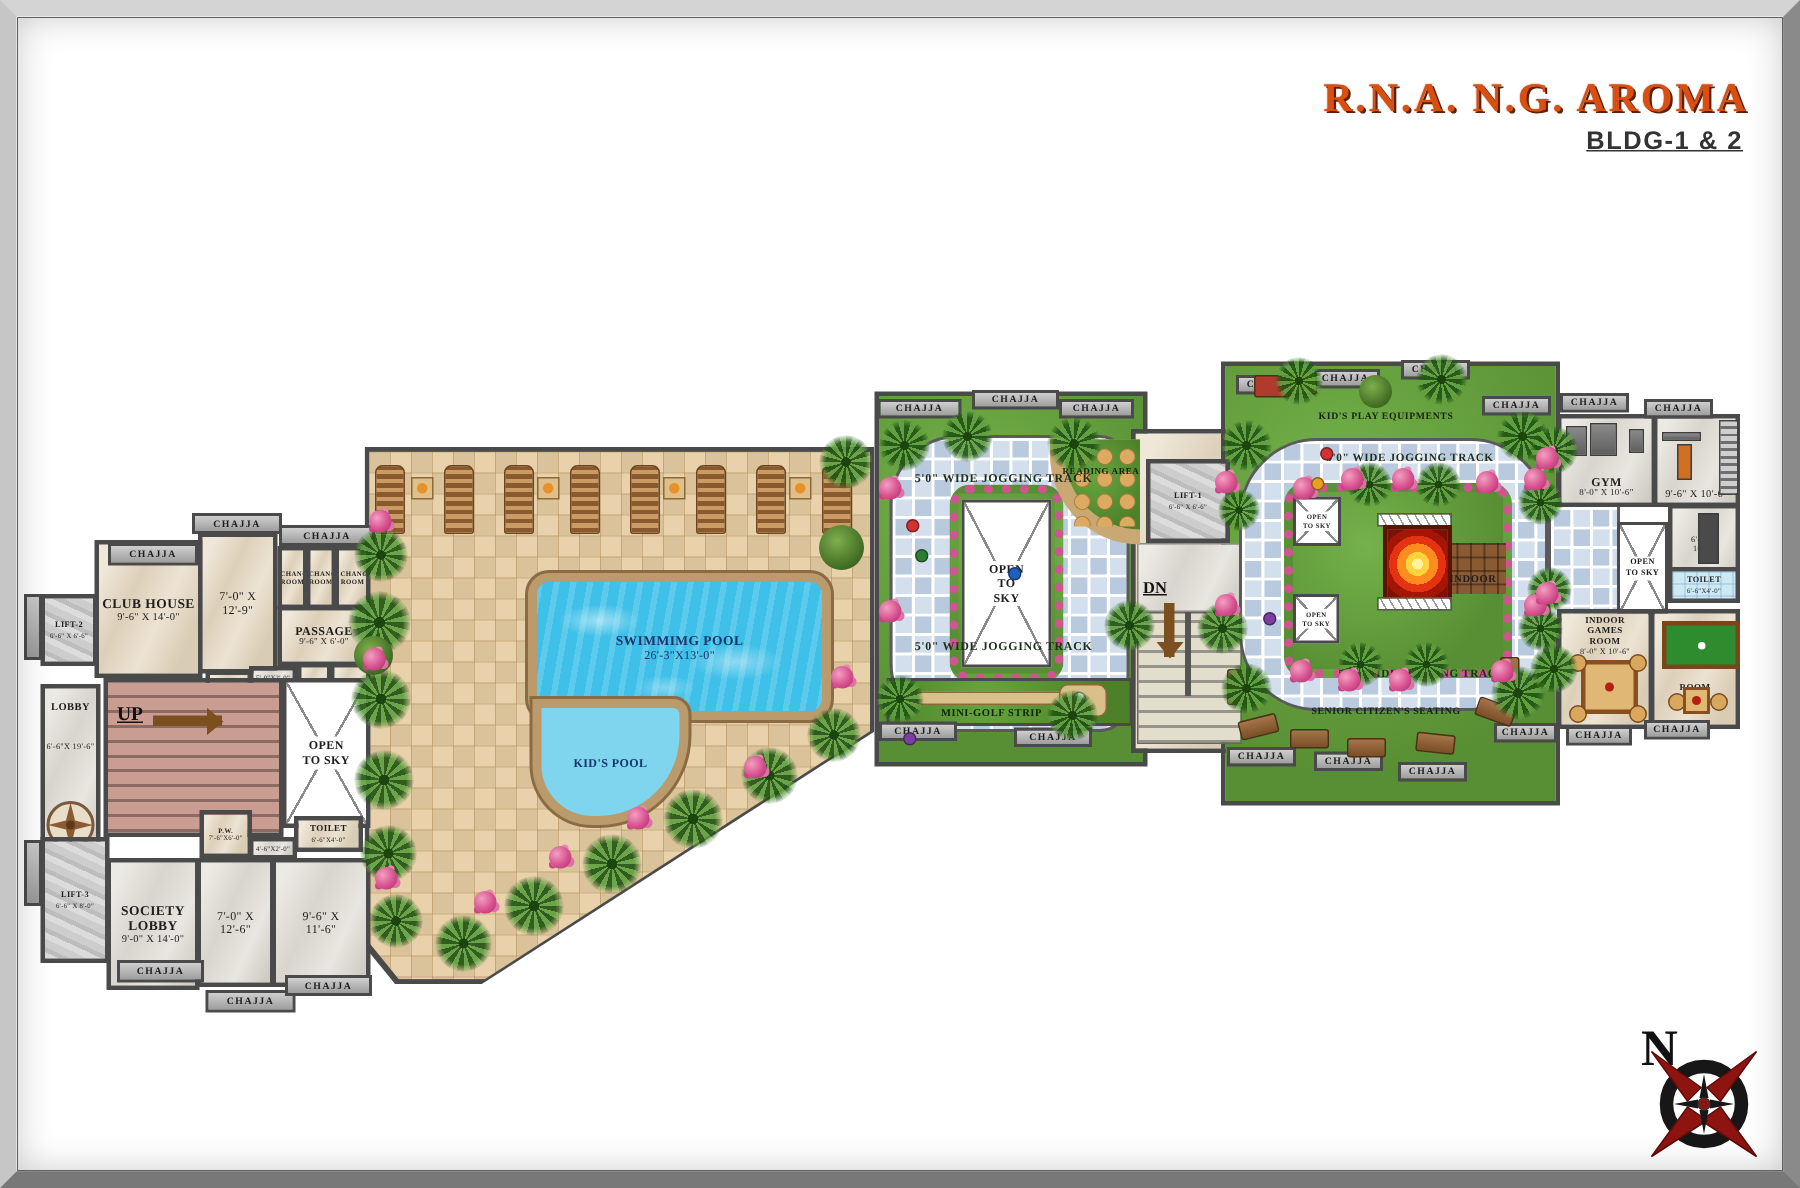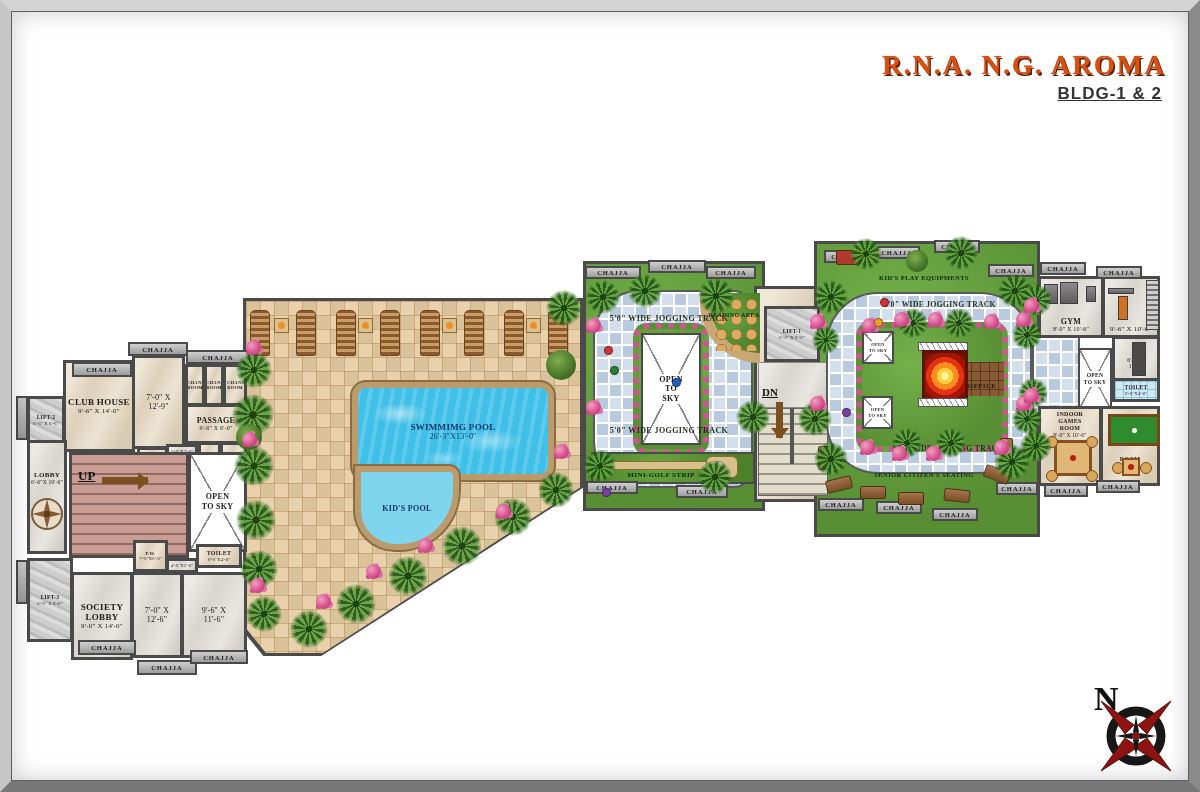--- a/index.html
+++ b/index.html
@@ -174,21 +174,21 @@
     </div>
     <div class="room marble-light" style="left:166px;top:444px;width:32px;height:16px;">
       <span class="rdim fs4">5'-0"X2'-0"</span>
     </div>
     <div class="room marble-beige" style="left:198px;top:442px;width:23px;height:30px;">
       <span class="rname fs4">W.C.</span>
     </div>
     <div class="room marble-beige" style="left:220px;top:442px;width:27px;height:30px;">
       <span class="rname fs4">BATH</span>
     </div>
-    <div class="room marble-light" style="left:27px;top:440px;width:40px;height:114px;justify-content:center;padding-top:8px;">
+    <div class="room marble-light" style="left:27px;top:456px;width:40px;height:114px;justify-content:space-between;padding-top:8px;">
       <span class="rname fs7">LOBBY</span>
       <span class="rdim fs5">6'-6"X 19'-6"</span>
       <svg width="34" height="34" style="margin-top:12px" viewBox="0 0 34 34">
         <circle cx="17" cy="17" r="15" fill="#e7ddc9" stroke="#7a5a3a" stroke-width="2"></circle>
         <path d="M17,2 L20,14 L32,17 L20,20 L17,32 L14,20 L2,17 L14,14 Z" fill="#8a5a33"></path>
         <circle cx="17" cy="17" r="3" fill="#5d3a1a"></circle>
       </svg>
     </div>
     <div class="room stairs-red" style="left:69px;top:452px;width:120px;height:106px;"></div>
     <div class="dirlabel" style="left:78px;top:468px;">UP</div>
@@ -259,21 +259,21 @@
     <div class="room ots" style="left:862px;top:331px;width:32px;height:33px;border-width:2px;z-index:4;">
       <span class="otslabel" style="font-size:4.5px;width:20px;">OPEN TO SKY</span>
     </div>
     <div class="room ots" style="left:862px;top:396px;width:31px;height:33px;border-width:2px;z-index:4;">
       <span class="otslabel" style="font-size:4.5px;width:20px;">OPEN TO SKY</span>
     </div>
     <div class="rail" style="left:918px;top:342px;width:48px;height:7px;"></div>
     <div class="temple" style="left:922px;top:350px;width:40px;height:46px;"></div>
     <div class="rail" style="left:918px;top:398px;width:48px;height:7px;"></div>
     <div class="abs tile-brown" style="left:962px;top:362px;width:42px;height:34px;z-index:3;"></div>
-    <div class="arealabel" style="left:958px;top:382px;width:48px;z-index:5;color:#1d1d1d;">OFFICE</div>
+    <div class="arealabel" style="left:958px;top:382px;width:48px;z-index:5;color:#1d1d1d;">INDOOR</div>
     <div class="arealabel" style="left:866px;top:274px;width:116px;font-size:6.5px;z-index:5;">KID'S PLAY EQUIPMENTS</div>
     <div class="tracklabel" style="left:880px;top:300px;width:120px;font-size:7.5px;">5'0" WIDE JOGGING TRACK</div>
     <div class="tracklabel" style="left:888px;top:444px;width:120px;font-size:7.5px;">5'0" WIDE JOGGING TRACK</div>
     <div class="arealabel" style="left:864px;top:471px;width:120px;font-size:6.5px;z-index:5;">SENIOR CITIZEN'S SEATING</div>
 
     <div class="abs checker" style="left:1032px;top:336px;width:48px;height:78px;border:2px solid #5a5a5a;z-index:1;"></div>
     <div class="room marble-light label-bottom" style="left:1038px;top:276px;width:66px;height:62px;">
       <span class="rname fs8">GYM</span>
       <span class="rdim fs6">8'-0" X 10'-6"</span>
     </div>

